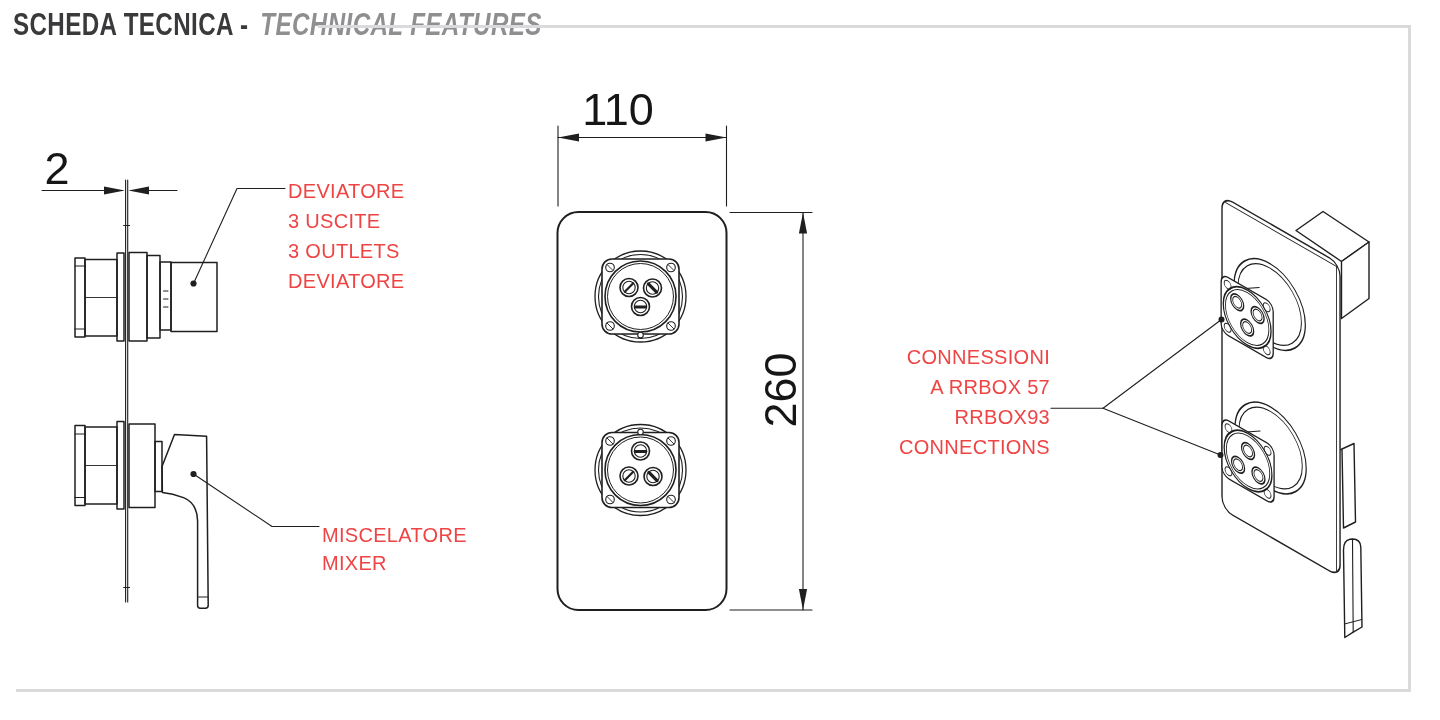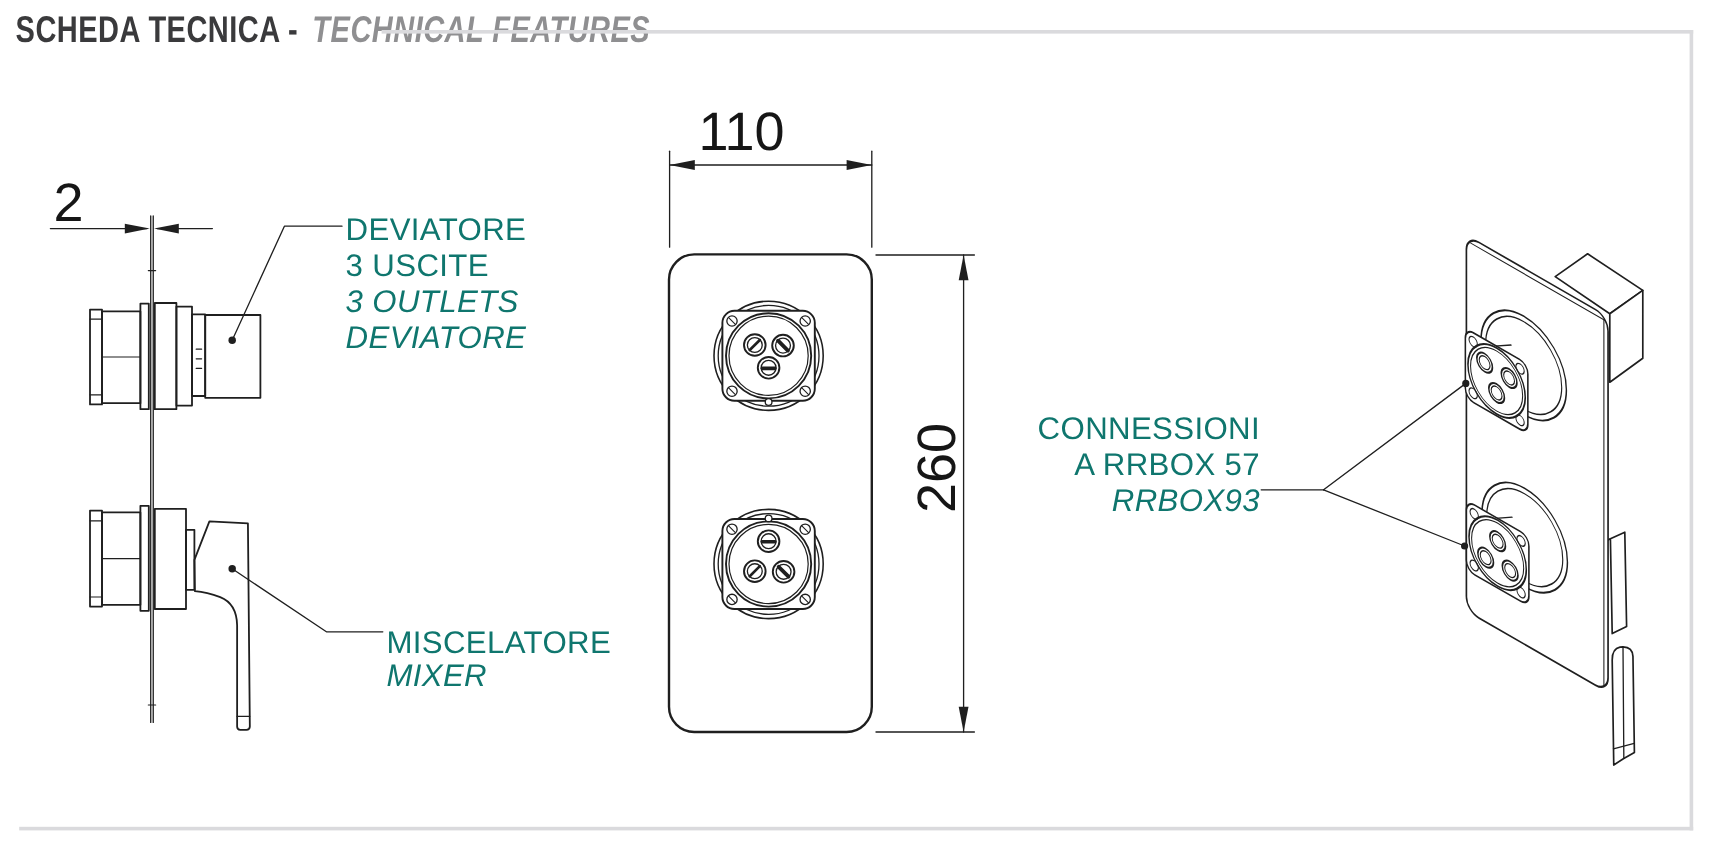--- a/index.html
+++ b/index.html
@@ -18,22 +18,22 @@
   #frame-bottom{left:16px;top:689px;width:1395px;height:3px;}
   
   #draw{position:absolute;left:0;top:0;}
   
   .dim{position:absolute;font-size:45px;font-weight:400;color:#161616;text-align:center;}
   #dim-2{left:37px;top:143px;width:40px;}
   #dim-110{left:568px;top:84px;width:100px;}
   #dim-260{left:726px;top:367px;width:110px;height:46px;display:flex;
            align-items:center;justify-content:center;transform:rotate(-90deg);}
   
-  .callout{position:absolute;font-size:26px;line-height:30px;color:#0f766e;letter-spacing:0.3px;}
-  .callout .it{font-style:italic;}
+  .callout{position:absolute;font-size:20px;line-height:30px;color:#ef4444;letter-spacing:0.3px;}
+  .callout .it{}
   #label-diverter{left:288px;top:176px;}
   #label-mixer{left:322px;top:521px;line-height:28px;}
   #label-connections{left:850px;top:342px;width:200px;text-align:right;}
 </style>
 </head>
 <body>
 
 <div id="page">
 
   <div id="title">
@@ -268,15 +268,16 @@
 
   <div id="label-mixer" class="callout">
     <div>MISCELATORE</div>
     <div class="it">MIXER</div>
   </div>
 
   <div id="label-connections" class="callout">
     <div>CONNESSIONI</div>
     <div>A RRBOX 57</div>
     <div class="it">RRBOX93</div>
+    <div class="it">CONNECTIONS</div>
   </div>
 
 </div>
 
 </body></html>

